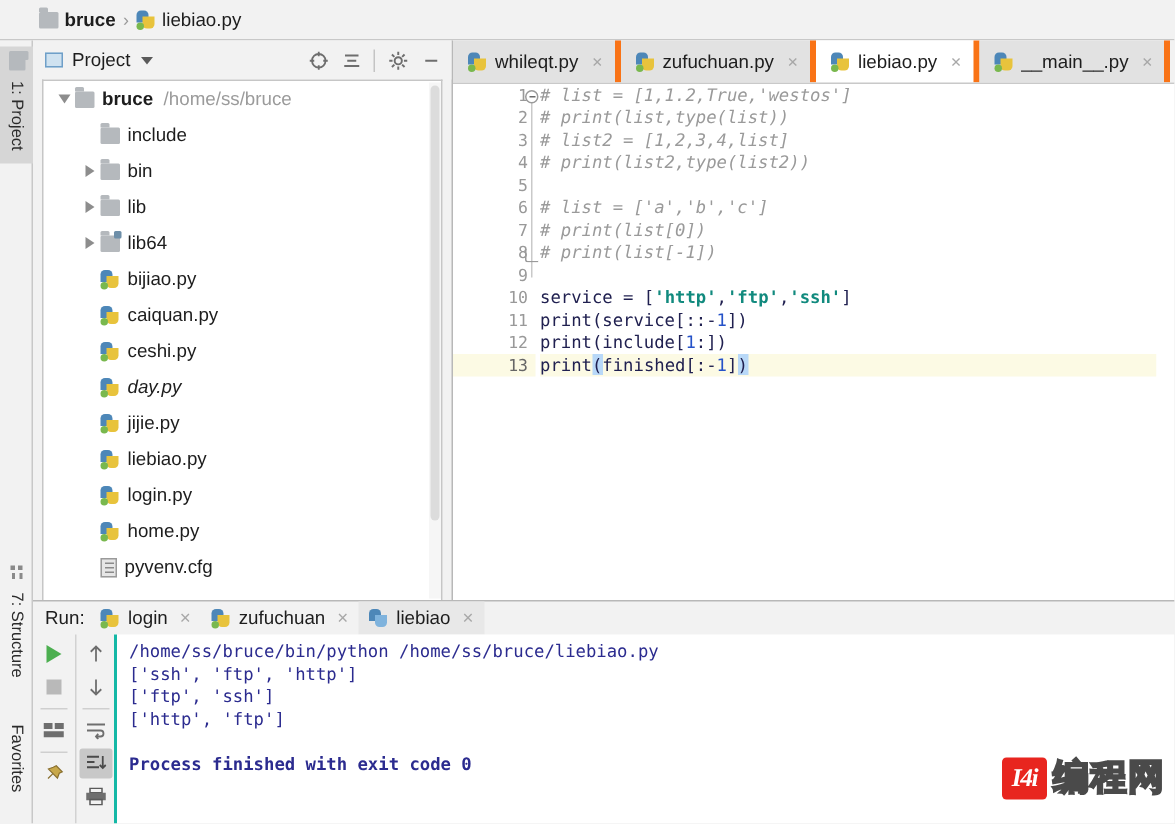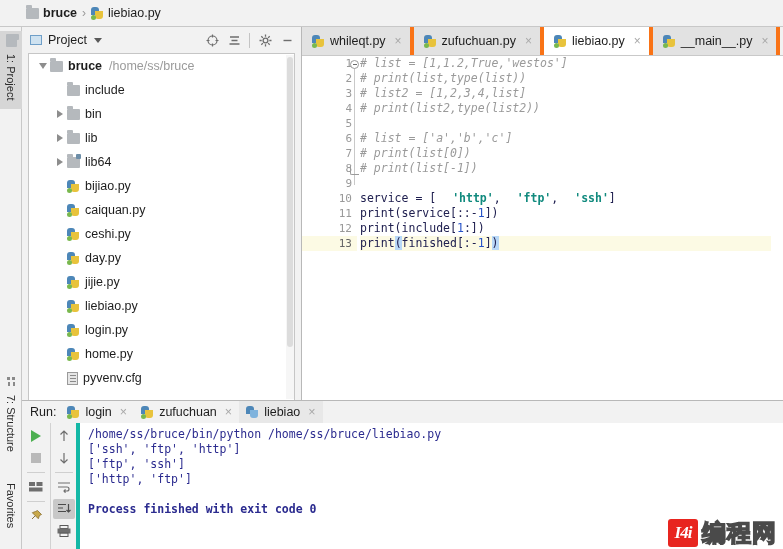--- a/index.html
+++ b/index.html
@@ -176,21 +176,21 @@
   .fold-line { position:absolute; left:6px; width:1px; background:#c9c9c9; }
 
   .code {
     position: absolute; left: 58px; top: 0; right: 12px; bottom: 0;
     font-family: "DejaVu Sans Mono", monospace; font-size: 11.5px;
     color: #202050;
   }
   .cline { height: 15px; line-height: 15px; white-space: pre; }
   .cline.cur { background: #fcfae4; }
   .cmt { color: #9a9a9a; font-style: italic; }
-  .str { color: #118a7e; font-weight: bold; margin-left: 16px; }
+  .str { color: #118a7e; font-weight: bold; }
   .num { color: #2552c8; }
   .brk { background: #b8d8f8; }
   .editor-scroll-right {
     position:absolute; right:0; top:0; width:12px; bottom:0; background:#ffffff;
   }
 
   
   .run-panel {
     position: absolute; left: 22px; top: 400px; right: 0; bottom: 0;
     background: #f2f2f2; border-top: 1px solid #b8b8b8;
@@ -210,34 +210,34 @@
     padding-top: 3px; gap: 2px; background: #f2f2f2;
   }
   .run-tools2 {
     width: 26px; display: flex; flex-direction: column; align-items: center;
     padding-top: 3px; gap: 2px; background: #f2f2f2; border-left: 1px solid #d2d2d2;
   }
   .tbtn { width: 22px; height: 20px; display:flex; align-items:center; justify-content:center; border-radius:2px; }
   .tbtn.on { background: #c8c8c8; }
   .tsep { width: 18px; height: 1px; background: #cfcfcf; margin: 2px 0; }
   .console {
-    flex: 1; background: #ffffff; border-left: 4px solid #14b8a6;
+    flex: 1; background: #ffffff; border-left: 2px solid #14b8a6;
     font-family: "DejaVu Sans Mono", monospace; font-size: 11.5px;
     color: #2b2b8f; padding: 4px 0 0 8px; position: relative; overflow: hidden;
   }
   .cons-line { height: 15px; line-height: 15px; white-space: pre; }
   .cons-line.bold { font-weight: bold; }
 
   
   .ic-play { width:0;height:0;border-top:6px solid transparent;border-bottom:6px solid transparent;border-left:10px solid #4caf50; }
   .ic-stop { width:10px;height:10px;background:#b9b9b9; }
 
   
   .watermark {
-    position: absolute; right: 6px; bottom: 2px;
+    position: absolute; right: 6px; bottom: 16px;
     display: flex; align-items: center; gap: 4px;
   }
   .wm-box {
     width: 30px; height: 28px; background: #e8251f; border-radius: 3px;
     display:flex; align-items:center; justify-content:center;
     color:#fff; font-weight:bold; font-size:17px; font-style: italic;
     font-family: "Liberation Serif", serif; letter-spacing: -1px;
   }
   .wm-text {
     font-size: 24px; font-weight: bold; color: #ffffff;
@@ -368,21 +368,21 @@
           </div>
           <div class="tree-row" style="padding-left: 23px;">
             <span class="tw"></span>
             <span class="ic-py">
               <i class="pb"></i>
               <i class="py2"></i>
               <i class="pg"></i>
             </span>
             <span class="tree-label">ceshi.py</span>
           </div>
-          <div class="tree-row" style="padding-left: 23px;">
+          <div class="tree-row" style="padding-left: 23px; font-style: italic;">
             <span class="tw"></span>
             <span class="ic-py">
               <i class="pb"></i>
               <i class="py2"></i>
               <i class="pg"></i>
             </span>
             <span class="tree-label">day.py</span>
           </div>
           <div class="tree-row" style="padding-left: 23px;">
             <span class="tw"></span>

